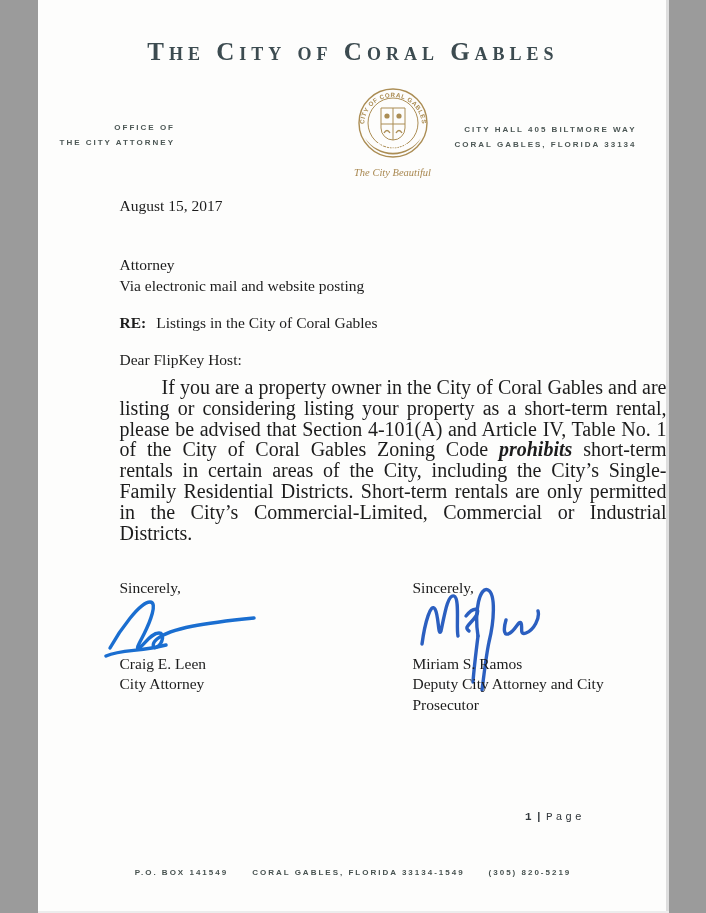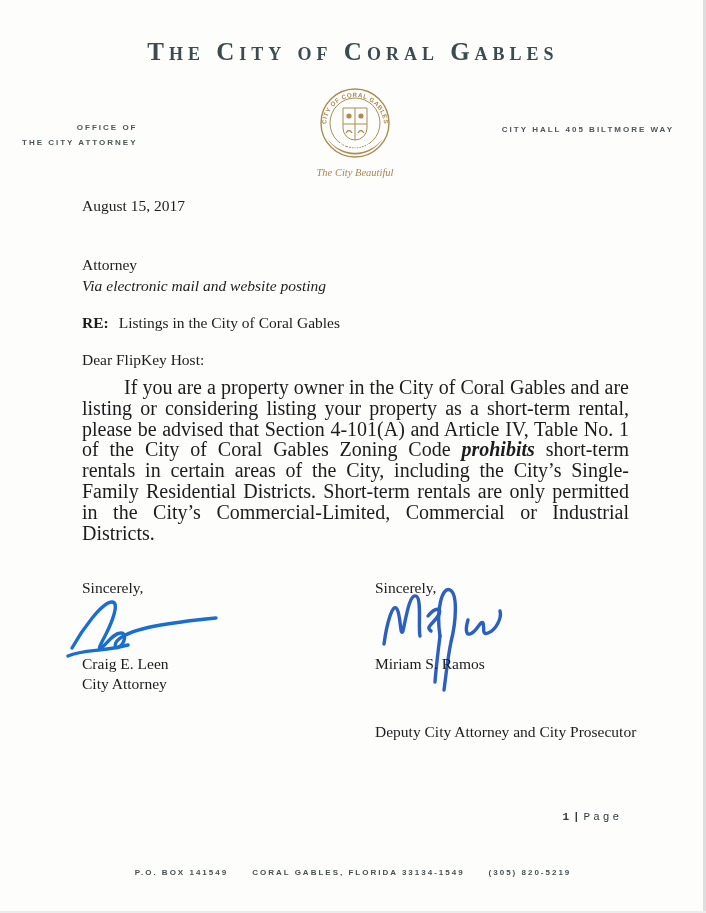--- a/index.html
+++ b/index.html
@@ -1,18 +1,18 @@
 <!DOCTYPE html>
 <html><head>
 <meta charset="utf-8">
 <style>
   html,body{margin:0;padding:0;background:#9b9b9b;}
   .page{
     position:relative;
-    width:706px;height:913px;
+    width:631px;height:913px;
     margin:0 auto;
     background:#fdfdfc;
     overflow:hidden;
     font-family:"Liberation Serif", serif;
     color:#1c1c1c;
   }
   .scan-edge-right{position:absolute;right:0;top:0;width:3px;height:100%;background:#dedede;}
   .scan-edge-bottom{position:absolute;left:0;bottom:0;width:100%;height:2px;background:#ececec;}
 
   .letter-title{
@@ -44,40 +44,40 @@
     font-family:"Liberation Serif", serif;
     font-style:italic;
     font-size:10.5px;
     color:#a8874f;
     white-space:nowrap;
   }
 
   .txt{position:absolute;font-size:15.5px;line-height:20.5px;}
   .date-line{left:82px;top:196px;}
   .recipient-line{left:82px;top:255px;}
-  .delivery-line{left:82px;top:276px;font-style:italic;}
+  .delivery-line{left:82px;top:276px;}
   .re-line{left:82px;top:313px;}
   .re-label{font-weight:bold;}
   .re-subject{margin-left:10px;}
   .salutation-line{left:82px;top:350px;}
 
   .body-block{
     position:absolute;left:82px;top:377px;width:547px;
     font-size:20px;line-height:20.8px;
     text-align:justify;
   }
   .body-block p{margin:0;text-indent:42px;}
   .emph{font-weight:bold;font-style:italic;}
 
   .closing-left{left:82px;top:578px;}
   .closing-right{left:375px;top:578px;}
   .name-left{left:82px;top:654px;}
   .title-left{left:82px;top:674px;}
   .name-right{left:375px;top:654px;}
-  .title-right{left:375px;top:674px;margin-top:48px;}
+  .title-right{left:375px;top:674px;}
 
   .sig{position:absolute;}
   .sig-left{left:66px;top:594px;}
   .sig-right{left:378px;top:580px;}
 
   .footer-line{
     position:absolute;left:0;top:868px;width:100%;
     text-align:center;
     font-family:"Liberation Sans", sans-serif;
     font-size:8px;letter-spacing:2px;font-weight:bold;
@@ -101,20 +101,21 @@
 
   <h1 class="letter-title">The City of Coral Gables</h1>
 
   <div class="office-block lh-small">
     <div>OFFICE OF</div>
     <div>THE CITY ATTORNEY</div>
   </div>
 
   <div class="address-block lh-small">
     <div>CITY HALL 405 BILTMORE WAY</div>
+    <div>CORAL GABLES, FLORIDA 33134</div>
   </div>
 
   <div class="seal-wrap">
     <svg width="84" height="76" viewBox="0 0 84 76">
       <defs>
         <path id="sealTop" d="M 13,40 A 29,29 0 0 1 71,40"></path>
         <path id="sealBottom" d="M 20,52 A 26,26 0 0 0 64,52"></path>
       </defs>
       <circle cx="42" cy="37" r="34" fill="none" stroke="#ab8d54" stroke-width="1.4"></circle>
       <circle cx="42" cy="37" r="25" fill="none" stroke="#ab8d54" stroke-width="1"></circle>

